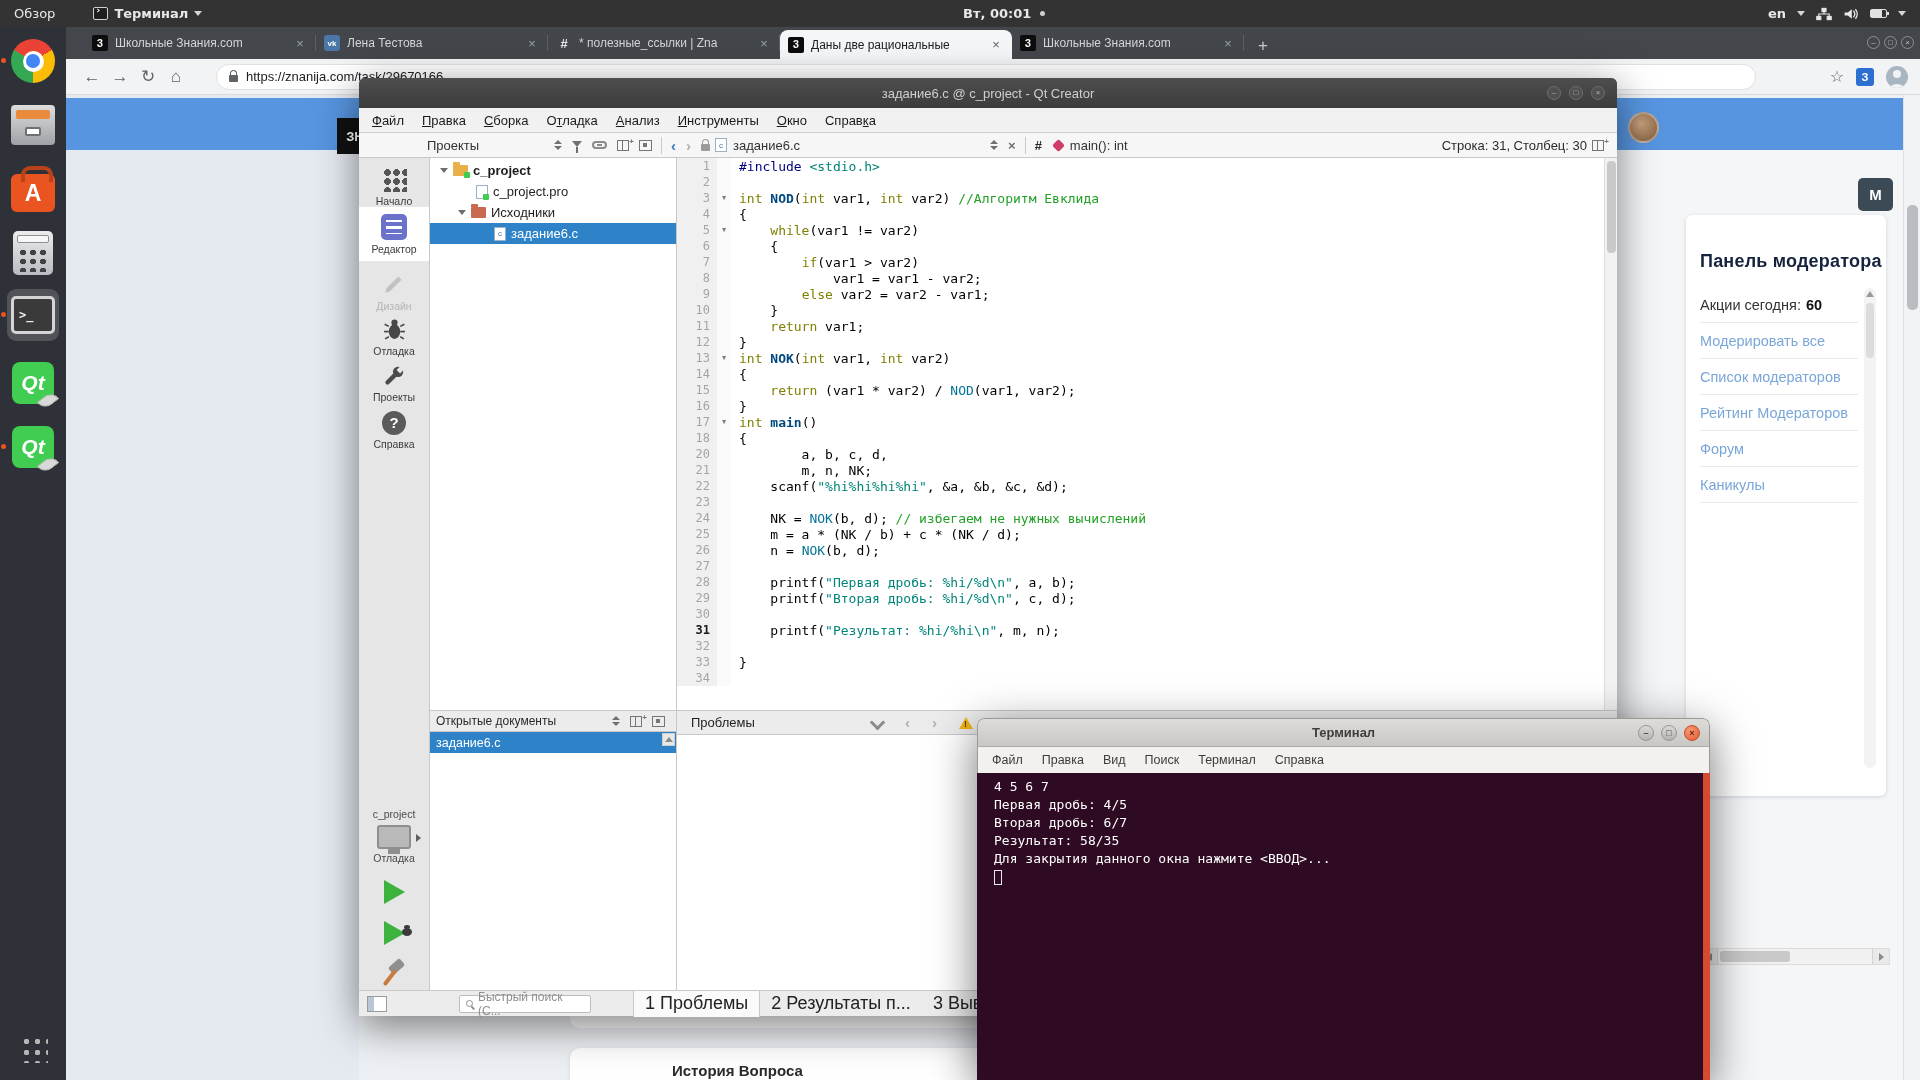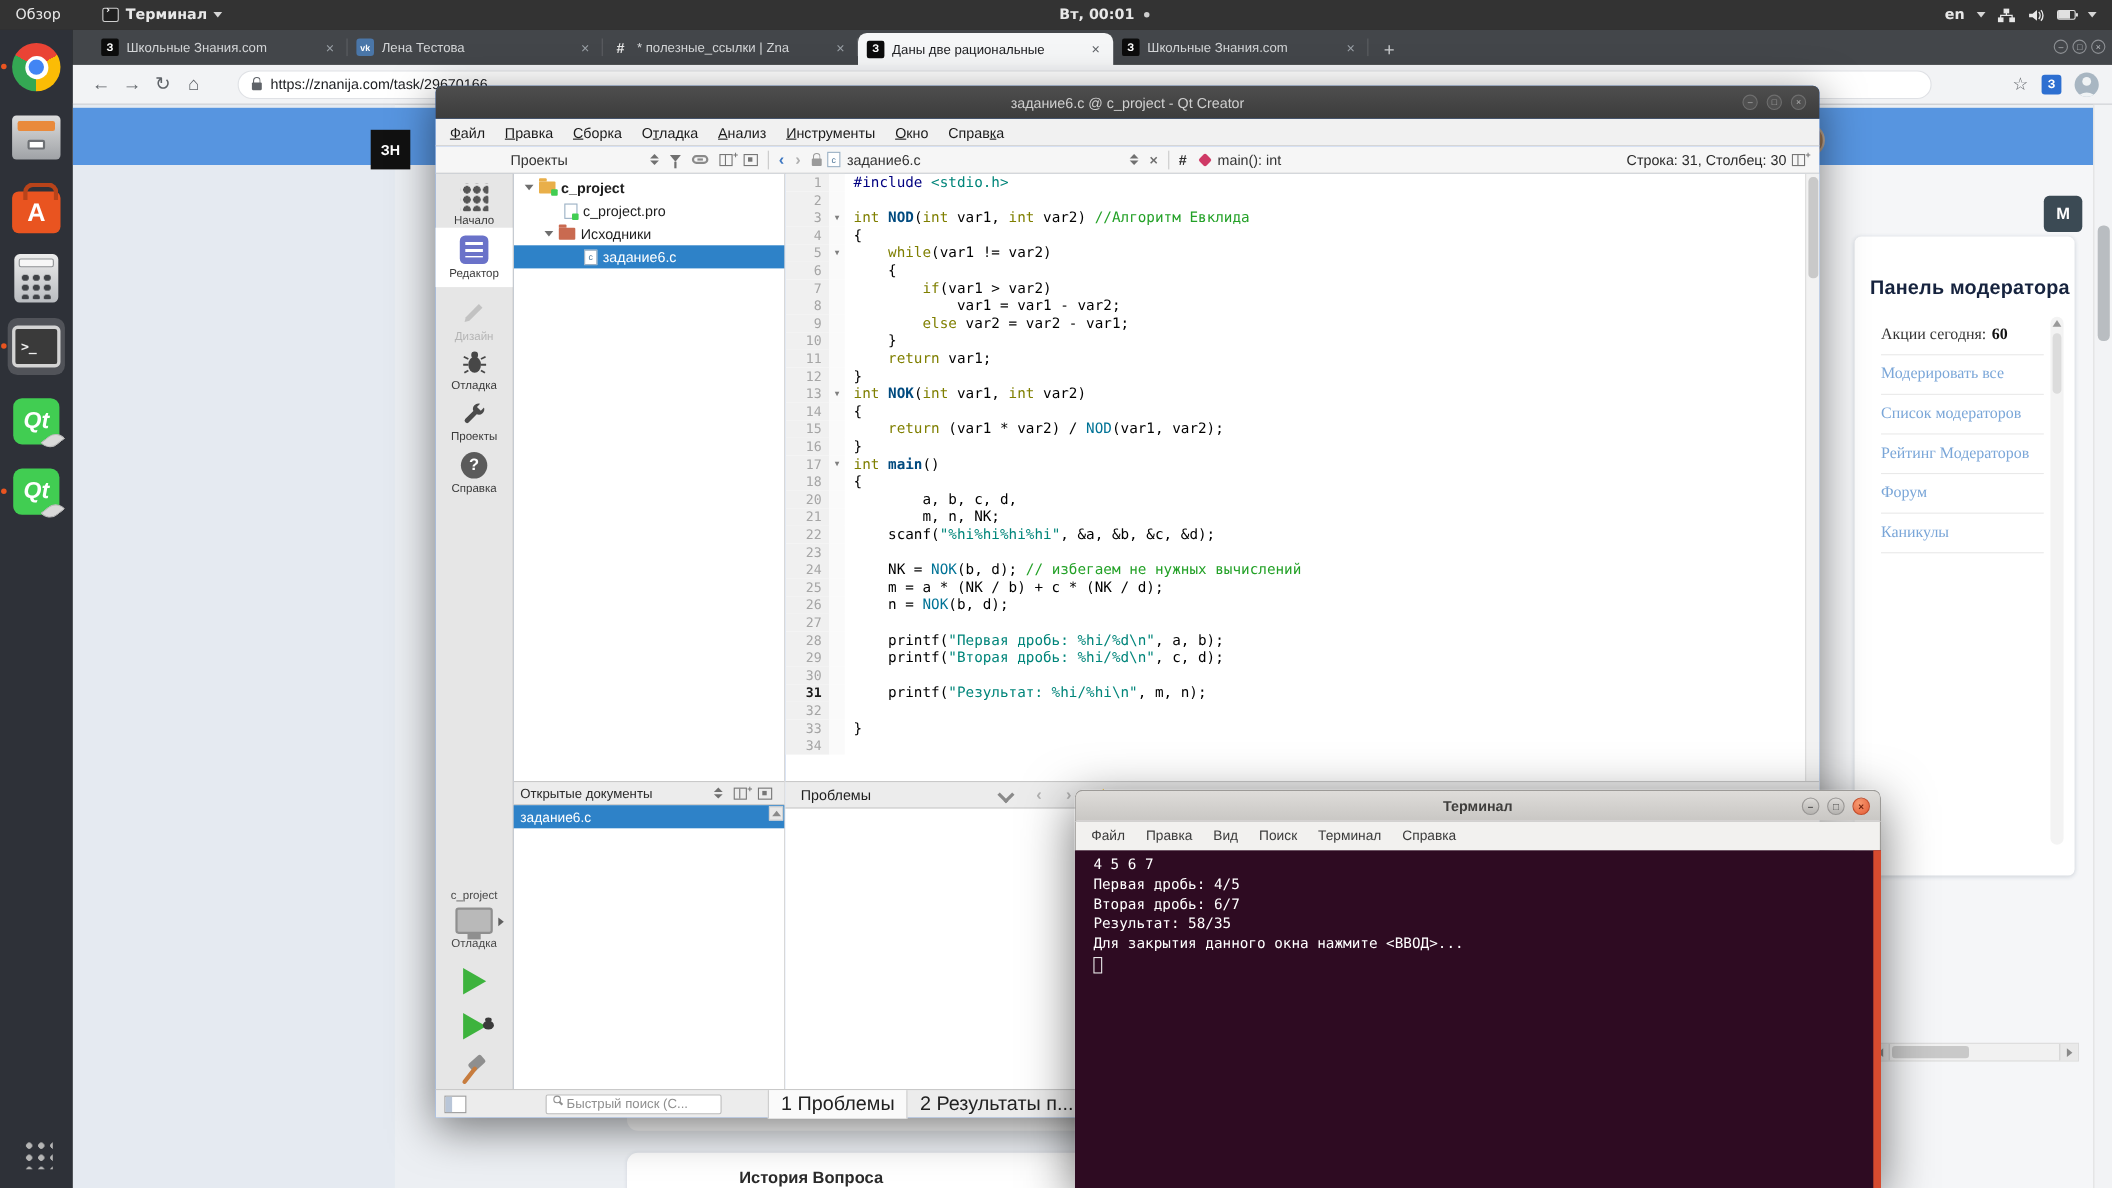--- a/index.html
+++ b/index.html
@@ -83,21 +83,21 @@
   #bluebar { position:absolute; left:0; right:17px; top:3px; height:52px; background:#5795e0; }
   #zn-logo { position:absolute; left:271px; top:23px; width:36px; height:36px; background:#111; color:#fff; font-weight:bold; font-size:13px;
              display:flex; align-items:center; justify-content:center; }
   #page-avatar { position:absolute; left:1562px; top:17px; width:31px; height:31px; border-radius:50%;
                  background:radial-gradient(circle at 40% 35%, #c9a27e, #7d5a3c); border:2px solid #ffffff55; }
   #m-badge { position:absolute; left:1792px; top:83px; width:35px; height:33px; background:#3b4a54; border-radius:5px;
              color:#fff; font-weight:bold; font-size:15px; display:flex; align-items:center; justify-content:center; }
   #mod-card { position:absolute; left:1620px; top:120px; width:200px; height:581px; background:#fff; border-radius:6px;
               box-shadow:0 1px 4px rgba(40,60,90,.18); }
   #mp-title { position:absolute; left:14px; top:36px; font-size:18px; font-weight:bold; color:#16233e; letter-spacing:.2px; }
-  #mp-list { position:absolute; left:24px; right:28px; top:72px;font-family:Liberation Serif, serif; }
+  #mp-list { position:absolute; left:14px; right:28px; top:72px; }
   .mp-row { height:36px; display:flex; align-items:center; border-bottom:1px solid #e9e9e9; font-size:14.5px; }
   .mp-counter { color:#333; gap:5px; }
   .mp-counter b { color:#111; }
   .mp-link { color:#7aa6d8; }
   #mp-scroll { position:absolute; right:10px; top:73px; width:12px; height:480px; background:#f3f3f3; border-radius:6px; }
   #mp-scroll .up { position:absolute; top:3px; left:2px; width:0; height:0; border-left:4px solid transparent; border-right:4px solid transparent; border-bottom:6px solid #9a9a9a; }
   #mp-scroll .thumb { position:absolute; top:15px; left:2px; width:8px; height:55px; background:#dcdcdc; border-radius:4px; }
   #hscroll { position:absolute; left:1634px; top:853px; width:190px; height:17px; background:#f1f1f1; border:1px solid #dcdcdc; }
   .hs-btn { position:absolute; top:0; width:17px; height:15px; background:#e9e9e9; display:flex; align-items:center; justify-content:center; }
   .hs-left { left:0; border-right:1px solid #d4d4d4; }
@@ -107,21 +107,21 @@
   #hscroll .thumb { position:absolute; left:19px; top:2px; width:70px; height:11px; background:#c9c9c9; border-radius:3px; }
   #vscroll { position:absolute; right:0; top:0; width:17px; bottom:0; background:#f2f3f5; border-left:1px solid #e0e0e0; }
   #vscroll .thumb { position:absolute; left:3px; top:110px; width:11px; height:105px; background:#b9bdc1; border-radius:5px; }
   #prev-card { position:absolute; left:504px; top:914px; width:960px; height:19px; background:#fff; border-radius:0 0 10px 10px; }
   #hist-card { position:absolute; left:504px; top:953px; width:960px; height:130px; background:#fff; border-radius:10px;
                box-shadow:0 1px 4px rgba(40,60,90,.12); }
   #hist-title { position:absolute; left:102px; top:14px; font-size:15px; font-weight:bold; color:#2b2b2b; }
 
   
   #qtwin { position:absolute; left:359px; top:78px; width:1258px; height:938px; z-index:30;
-           background:#3b82f6; box-shadow:0 10px 40px rgba(0,0,0,.5); border-radius:6px 6px 0 0; font-size:13px;margin-left:37px; }
+           background:#8b5cf6; box-shadow:0 10px 40px rgba(0,0,0,.5); border-radius:6px 6px 0 0; font-size:13px; }
   #qt-title { height:30px; background:linear-gradient(#4e4e4e,#3c3c3c); border-radius:6px 6px 0 0; position:relative;
               display:flex; align-items:center; justify-content:center; color:#cfcfcf; font-size:13px; }
   #qt-winctl { position:absolute; right:12px; top:8px; display:flex; gap:8px; }
   .qt-dot { width:14px; height:14px; border-radius:50%; background:#505050; border:1px solid #6e6e6e; color:#b5b5b5;
             font-size:8px; line-height:12px; text-align:center; }
   #qt-menu { height:25px; background:#f1f1f1; border-bottom:1px solid #cfcfcf; display:flex; align-items:center; padding-left:4px; }
   .qmenu-item { padding:0 9px; color:#1a1a1a; }
   #qt-nav { height:25px; background:#f6f6f6; border-bottom:1px solid #c9c9c9; position:relative; display:flex; align-items:center; color:#333; }
   #qt-nav .sep { width:1px; height:17px; background:#c9c9c9; margin:0 4px; }
   .mi { display:inline-flex; align-items:center; justify-content:center; margin:0 5px; }
@@ -208,22 +208,22 @@
   #pr-icons { position:absolute; left:190px; display:flex; align-items:center; gap:12px; }
   .mi-clean { width:11px; height:11px; border-bottom:3px solid #8a8a8a; border-left:3px solid #8a8a8a; transform:rotate(-45deg); }
   .mi-warn { width:0; height:0; border-left:7px solid transparent; border-right:7px solid transparent; border-bottom:12px solid #f2b517; position:relative; }
   .mi-warn::after { content:"!"; position:absolute; left:-2px; top:2px; font-size:9px; font-weight:bold; color:#5a4300; }
   #pr-body { flex:1; background:#fff; }
   
   #qt-status { position:absolute; left:0; bottom:0; right:0; height:26px; background:#ececec; border-top:1px solid #c9c9c9;
                display:flex; align-items:center; }
   .sb-toggle { width:20px; height:16px; background:#fff; border:1px solid #9a9a9a; margin-left:8px; position:relative; }
   .sb-toggle::before { content:""; position:absolute; left:0; top:0; bottom:0; width:6px; background:#b9c6d8; }
-  .sb-search { width:160px; height:18px; background:#fff; border:1px solid #bdbdbd; border-radius:2px; margin-left:72px;
-               display:flex; align-items:flex-start; gap:5px; padding:0 6px; color:#8f8f8f; font-size:12px; }
+  .sb-search { width:132px; height:18px; background:#fff; border:1px solid #bdbdbd; border-radius:2px; margin-left:72px;
+               display:flex; align-items:center; gap:5px; padding:0 6px; color:#8f8f8f; font-size:12px; }
   .mag { width:7px; height:7px; border:1.5px solid #8f8f8f; border-radius:50%; position:relative; flex:none; }
   .mag::after { content:""; position:absolute; right:-3px; bottom:-2px; width:4px; height:1.5px; background:#8f8f8f; transform:rotate(45deg); }
   #sb-tabs { display:flex; margin-left:42px; height:26px; align-items:stretch; }
   .sb-tab { padding:0 11px; font-size:18px; color:#222; display:flex; align-items:center; }
   .sb-tab.active { background:#fafafa; border-left:1px solid #c9c9c9; border-right:1px solid #c9c9c9; }
 
   
   #termwin { position:absolute; left:977px; top:718px; width:733px; height:362px; z-index:40;
              box-shadow:0 12px 46px rgba(0,0,0,.55); border-radius:7px 7px 0 0; overflow:hidden; }
   #t-title { height:29px; background:linear-gradient(#dedcd9,#c9c7c4); border:1px solid #9c9a97; border-bottom-color:#aeaca9;

